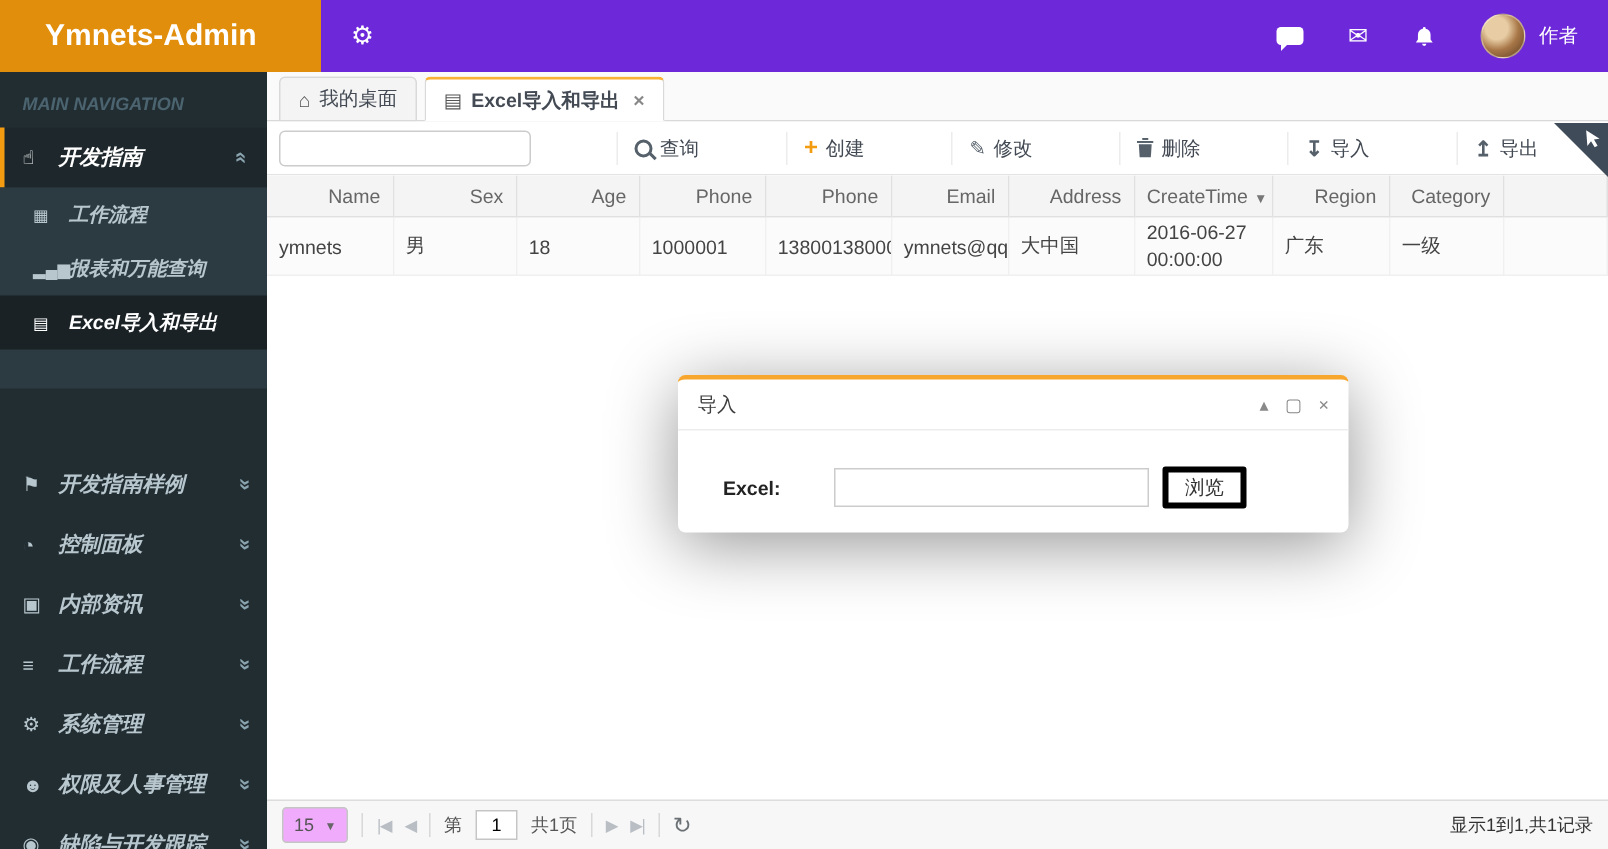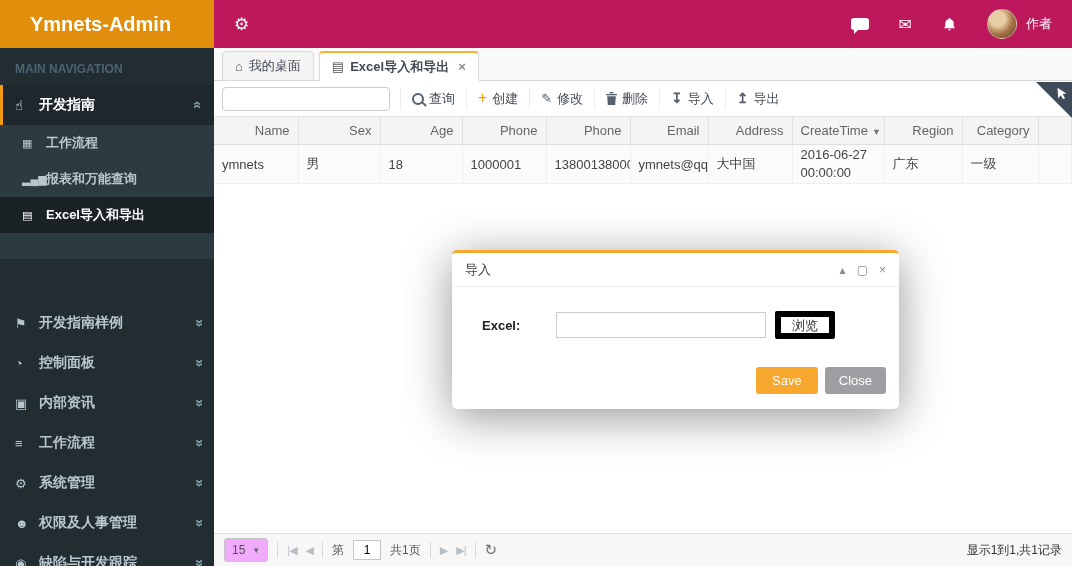--- a/index.html
+++ b/index.html
@@ -1,36 +1,36 @@
 <!DOCTYPE html>
 <html><head>
 <meta charset="utf-8">
 <style>
   html,body{margin:0;padding:0;width:1072px;height:566px;overflow:hidden;
     font-family:"Liberation Sans","DejaVu Sans",sans-serif;background:#ecf0f5;position:relative;}
 
   
-  .header{height:48px;display:flex;background:#be185d;}
+  .header{height:48px;display:flex;background:#6d28d9;}
   .logo{width:214px;background:#e08e0b;color:#fff;font-size:20px;font-weight:bold;
     display:flex;align-items:center;padding-left:30px;box-sizing:border-box;flex-shrink:0;}
   .header-main{flex:1;display:flex;align-items:center;padding:0 20px;color:#fff;}
   .hdr-cogs{font-size:17px;cursor:pointer;}
   .header-right{margin-left:auto;display:flex;align-items:center;gap:30px;}
   .hicon{color:#fff;font-size:16px;cursor:pointer;display:flex;align-items:center;}
   .bubble{width:18px;height:12px;background:#fff;border-radius:3px;position:relative;display:inline-block;}
   .bubble::after{content:"";position:absolute;left:3px;bottom:-4px;width:0;height:0;
     border:4px solid transparent;border-top-color:#fff;border-left-color:#fff;}
   .user{display:flex;align-items:center;gap:9px;font-size:13px;color:#fff;cursor:pointer;}
   .avatar{width:30px;height:30px;border-radius:50%;
     background:radial-gradient(circle at 35% 32%,#e8cda4 0 28%,#a87748 55%,#5a3a1e 100%);
     border:1px solid rgba(255,255,255,.4);box-sizing:border-box;}
 
   
   .main{display:flex;height:518px;}
-  .sidebar{width:214px;background:#222d32;color:#b8c7ce;flex-shrink:0;overflow:hidden;}
+  .sidebar{width:178px;background:#222d32;color:#b8c7ce;flex-shrink:0;overflow:hidden;font-style:italic;}
   .nav-label{padding:14px 15px 9px;color:#4b646f;font-size:12px;font-weight:bold;}
   .menu-group{display:flex;align-items:center;height:40px;padding:0 12px;border-left:3px solid transparent;
     box-sizing:border-box;font-weight:bold;font-size:14px;cursor:pointer;}
   .menu-group .gicon{width:24px;font-size:13px;flex-shrink:0;}
   .menu-group .chev{margin-left:auto;display:inline-block;transform:rotate(-90deg);color:#8aa4af;font-size:14px;}
   .menu-group.open{background:#1e282c;border-left-color:#f39c12;color:#fff;}
   .menu-group.open .chev{transform:rotate(90deg);}
   .submenu{background:#2c3b41;padding-bottom:26px;}
   .sub-item{display:flex;align-items:center;height:36px;padding-left:22px;font-weight:bold;font-size:13px;
     color:#b8c7ce;cursor:pointer;}
@@ -49,21 +49,21 @@
   .tab.active{background:#fff;border-top:2px solid #f9b236;border-bottom:1px solid #fff;font-weight:bold;}
   .tab .ticon{font-size:13px;color:#555;}
   .tab .tclose{color:#888;font-size:13px;margin-left:3px;}
 
   
   .toolbar{height:35px;background:#fff;border-bottom:1px solid #e3e3e3;display:flex;align-items:center;
     padding:0 8px;flex-shrink:0;}
   .search-input{width:150px;height:22px;border:1px solid #ccc;border-radius:4px;margin-right:10px;
     padding:0 8px;font-size:13px;outline:none;font-family:inherit;}
   .tbtn{display:flex;align-items:center;gap:5px;padding:0 11px;height:22px;font-size:13px;color:#434a54;
-    background:none;border:none;border-left:1px solid #ececec;cursor:pointer;font-family:Liberation Serif, serif;}
+    background:none;border:none;border-left:1px solid #ececec;cursor:pointer;font-family:Liberation Sans, sans-serif;margin-left:47px;}
   .mag{width:8px;height:8px;border:2px solid #55606b;border-radius:50%;position:relative;display:inline-block;}
   .mag::after{content:"";position:absolute;width:6px;height:2px;background:#55606b;transform:rotate(45deg);
     right:-5px;bottom:-2px;}
   .plus-i{color:#f39c12;font-weight:bold;font-size:16px;line-height:14px;}
   .pen-i{color:#55606b;font-size:13px;}
   .io-i{color:#55606b;font-weight:bold;font-size:14px;line-height:14px;}
 
   
   .grid{flex:1;background:#fff;overflow:hidden;}
   table{border-collapse:collapse;table-layout:fixed;width:100%;font-size:13px;}
@@ -97,21 +97,21 @@
   
   .modal{position:absolute;left:452px;top:250px;width:447px;background:#fff;border-radius:5px;
     border-top:3px solid #f8a72e;box-shadow:0 8px 46px rgba(0,0,0,.42);z-index:50;}
   .modal-header{height:33px;display:flex;align-items:center;padding:0 13px;border-bottom:1px solid #ededed;}
   .modal-title{font-size:13px;color:#404040;}
   .modal-controls{margin-left:auto;display:flex;gap:11px;color:#8a8a8a;font-size:12px;align-items:center;}
   .mc{cursor:pointer;line-height:1;}
   .modal-body{display:flex;align-items:center;padding:24px 14px 16px;}
   .modal-label{font-weight:bold;font-size:13px;color:#222;width:74px;margin-left:16px;flex-shrink:0;}
   .modal-input{width:196px;height:24px;border:1px solid #ccc;padding:0 6px;font-size:13px;font-family:inherit;outline:none;}
-  .browse-btn{height:28px;margin-left:9px;padding:0 11px;border:6px solid #000000;background:#fff;font-size:13px;
+  .browse-btn{height:28px;margin-left:9px;padding:0 11px;border:4px solid #000000;background:#fff;font-size:13px;
     color:#333;border-radius:2px;cursor:pointer;font-family:Liberation Sans, sans-serif;}
   .modal-footer{display:flex;justify-content:flex-end;gap:7px;padding:12px 13px 15px;}
   .btn-save{background:#f8a72e;color:#fff;border:none;border-radius:3px;height:27px;padding:0 16px;
     font-size:13px;cursor:pointer;font-family:inherit;}
   .btn-gray{background:#9d9fa2;color:#fff;border:none;border-radius:3px;height:27px;padding:0 14px;
     font-size:13px;cursor:pointer;font-family:inherit;}
 </style>
 </head>
 <body>
 
@@ -336,17 +336,13 @@
       <span class="mc">▴</span>
       <span class="mc">▢</span>
       <span class="mc">×</span>
     </span>
   </div>
   <div class="modal-body">
     <span class="modal-label">Excel:</span>
     <input class="modal-input" value="" style="">
     <button class="browse-btn">浏览</button>
   </div>
-  <div class="modal-footer">
-    <button class="btn-save">Save</button>
-    <button class="btn-gray">Close</button>
-  </div>
 </div>
 
 </body></html>

